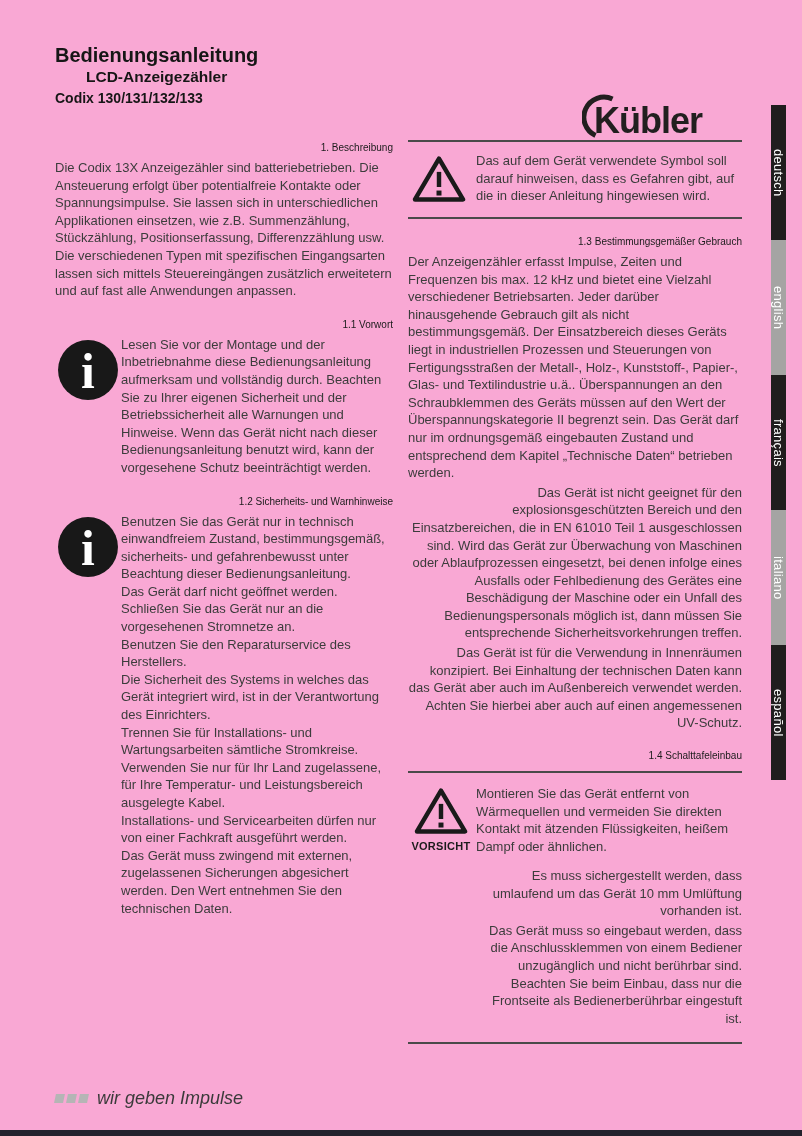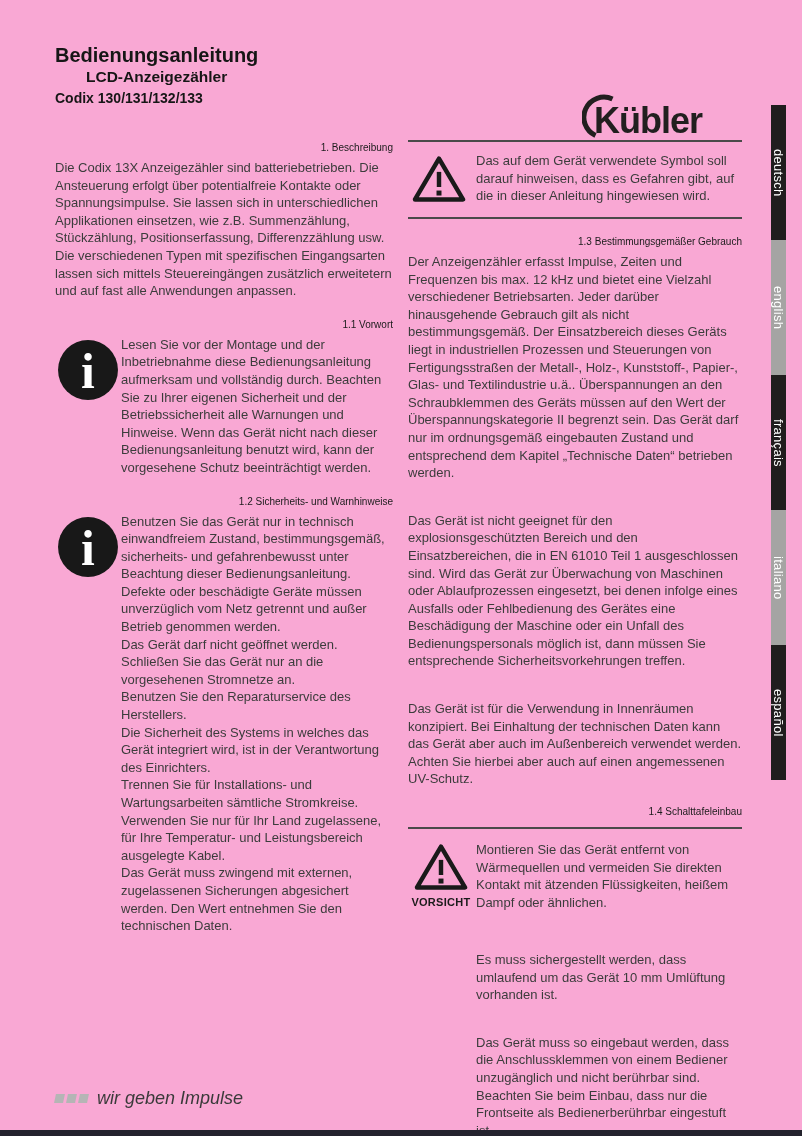--- a/index.html
+++ b/index.html
@@ -14,21 +14,21 @@
   .doc-title{font-size:20px;font-weight:bold;color:#161616;line-height:22px;}
   .doc-subtitle{font-size:15.5px;font-weight:bold;color:#161616;line-height:18px;margin-top:2px;margin-left:31px;}
   .doc-model{font-size:14px;font-weight:bold;color:#161616;line-height:18px;margin-top:3px;}
   .logo{position:absolute;left:582px;top:44px;width:160px;height:50px;margin-top:48px;}
   
   .left-col{position:absolute;left:55px;top:139px;width:338px;}
   .right-col{position:absolute;left:408px;top:140px;width:334px;}
   .sec-heading{font-size:10px;font-weight:normal;color:#1b1b1b;line-height:17px;margin:0 0 3px 0;text-align:right;}
   .body-text,.para{font-size:13px;line-height:17.6px;color:#3c3c3c;margin:0;}
   .mt-sec{margin-top:16px;}
-  .gap{margin-top:30px;}
+  .gap{margin-top:2px;text-align:right;}
   
   .icon-block{position:relative;margin-top:2px;min-height:66px;}
   .icon-block .blk-icon{position:absolute;left:2px;top:3px;}
   .icon-block .blk-text{margin-left:66px;}
   .warn-block{position:relative;margin:10px 0 11px 0;min-height:54px;}
   .warn-block .blk-icon{position:absolute;left:4px;top:3px;}
   .warn-block .blk-text{margin-left:68px;}
   .caution-block{position:relative;margin-top:12px;min-height:80px;}
   .caution-block .blk-icon{position:absolute;left:2px;top:2px;width:62px;text-align:center;}
   .caution-block .blk-text{margin-left:68px;}
@@ -86,27 +86,27 @@
     <div class="sec-heading mt-sec">1.2 Sicherheits- und Warnhinweise</div>
     <div class="icon-block">
       <span class="blk-icon">
         <svg width="62" height="62" viewBox="0 0 60 60">
           <circle cx="30" cy="30" r="29" fill="#181818"></circle>
           <text x="30" y="47" text-anchor="middle" font-size="48" font-weight="bold" font-family="Liberation Serif, DejaVu Serif, serif" fill="#ffffff">i</text>
         </svg>
       </span>
       <div class="blk-text">
         <div class="para">Benutzen Sie das Gerät nur in technisch einwandfreiem Zustand, bestimmungsgemäß, sicherheits- und gefahrenbewusst unter Beachtung dieser Bedienungsanleitung.</div>
-        <div class="para">Defekte oder beschädigte Geräte müssen unverzüglich vom Netz getrennt und außer Betrieb genommen werden.</div>
         <div class="para">Das Gerät darf nicht geöffnet werden.</div>
         <div class="para">Schließen Sie das Gerät nur an die vorgesehenen Stromnetze an.</div>
         <div class="para">Benutzen Sie den Reparaturservice des Herstellers.</div>
         <div class="para">Die Sicherheit des Systems in welches das Gerät integriert wird, ist in der Verantwortung des Einrichters.</div>
         <div class="para">Trennen Sie für Installations- und Wartungsarbeiten sämtliche Stromkreise.</div>
         <div class="para">Verwenden Sie nur für Ihr Land zugelassene, für Ihre Temperatur- und Leistungsbereich ausgelegte Kabel.</div>
+        <div class="para">Installations- und Servicearbeiten dürfen nur von einer Fachkraft ausgeführt werden.</div>
         <div class="para">Das Gerät muss zwingend mit externen, zugelassenen Sicherungen abgesichert werden. Den Wert entnehmen Sie den technischen Daten.</div>
       </div>
     </div>
   </div>
 
   <div class="right-col">
     <hr class="rule">
     <div class="warn-block">
       <span class="blk-icon">
         <svg width="54" height="48" viewBox="0 0 60 54">

